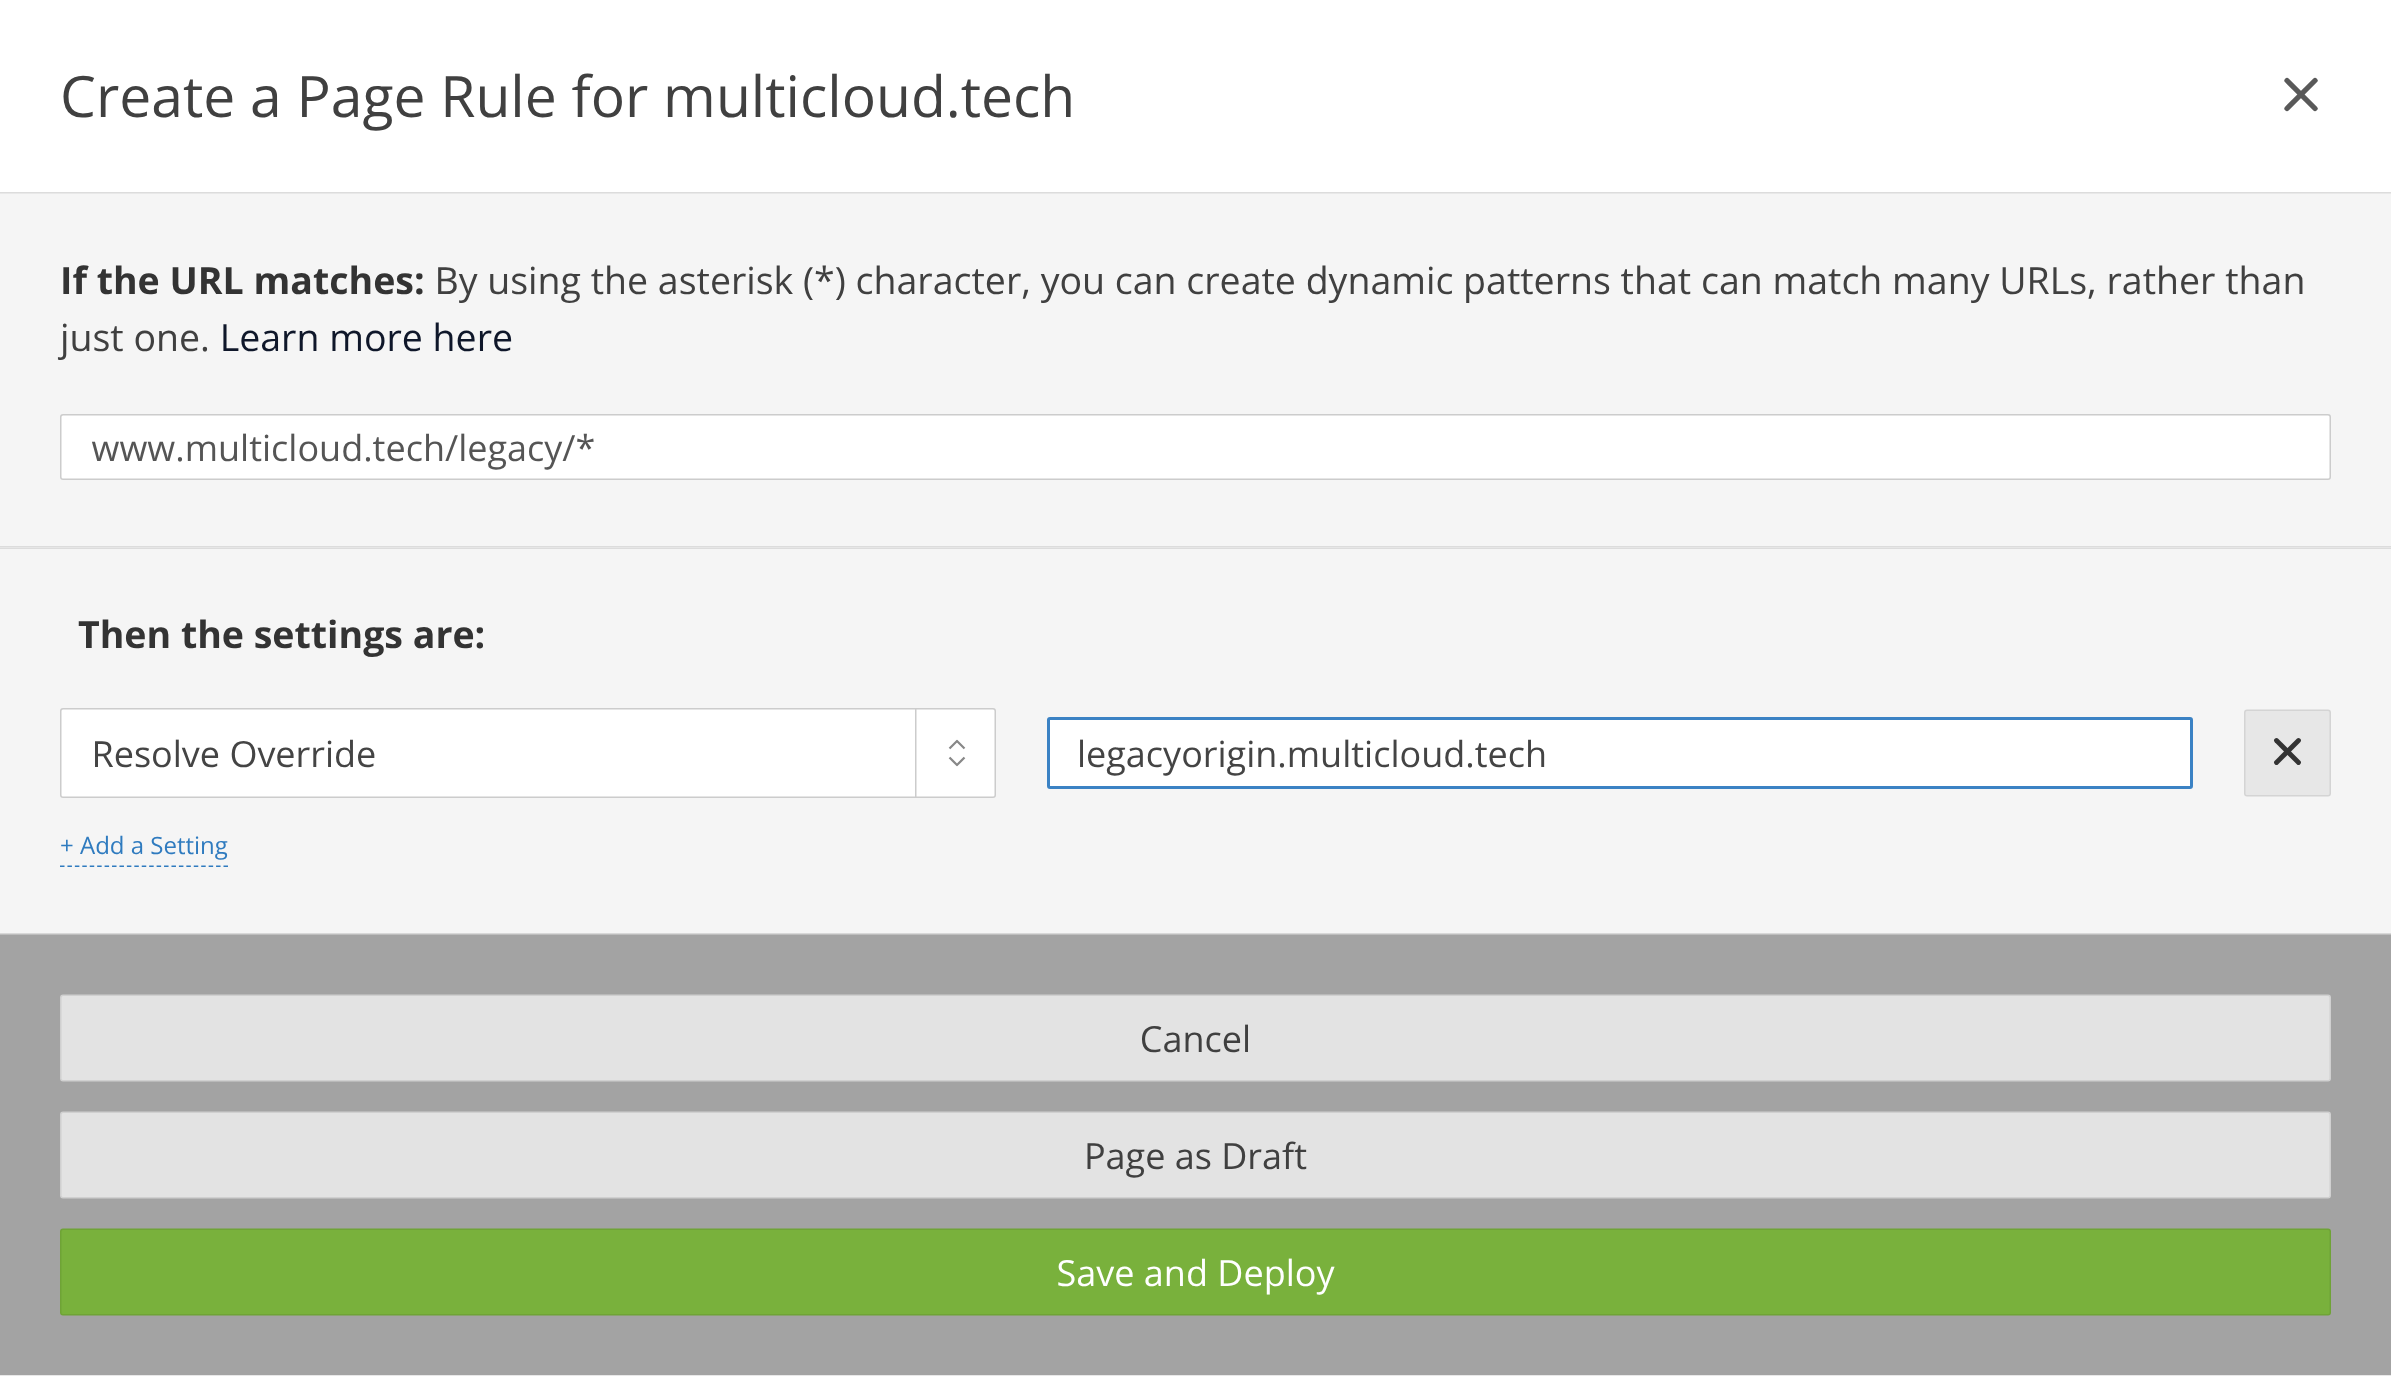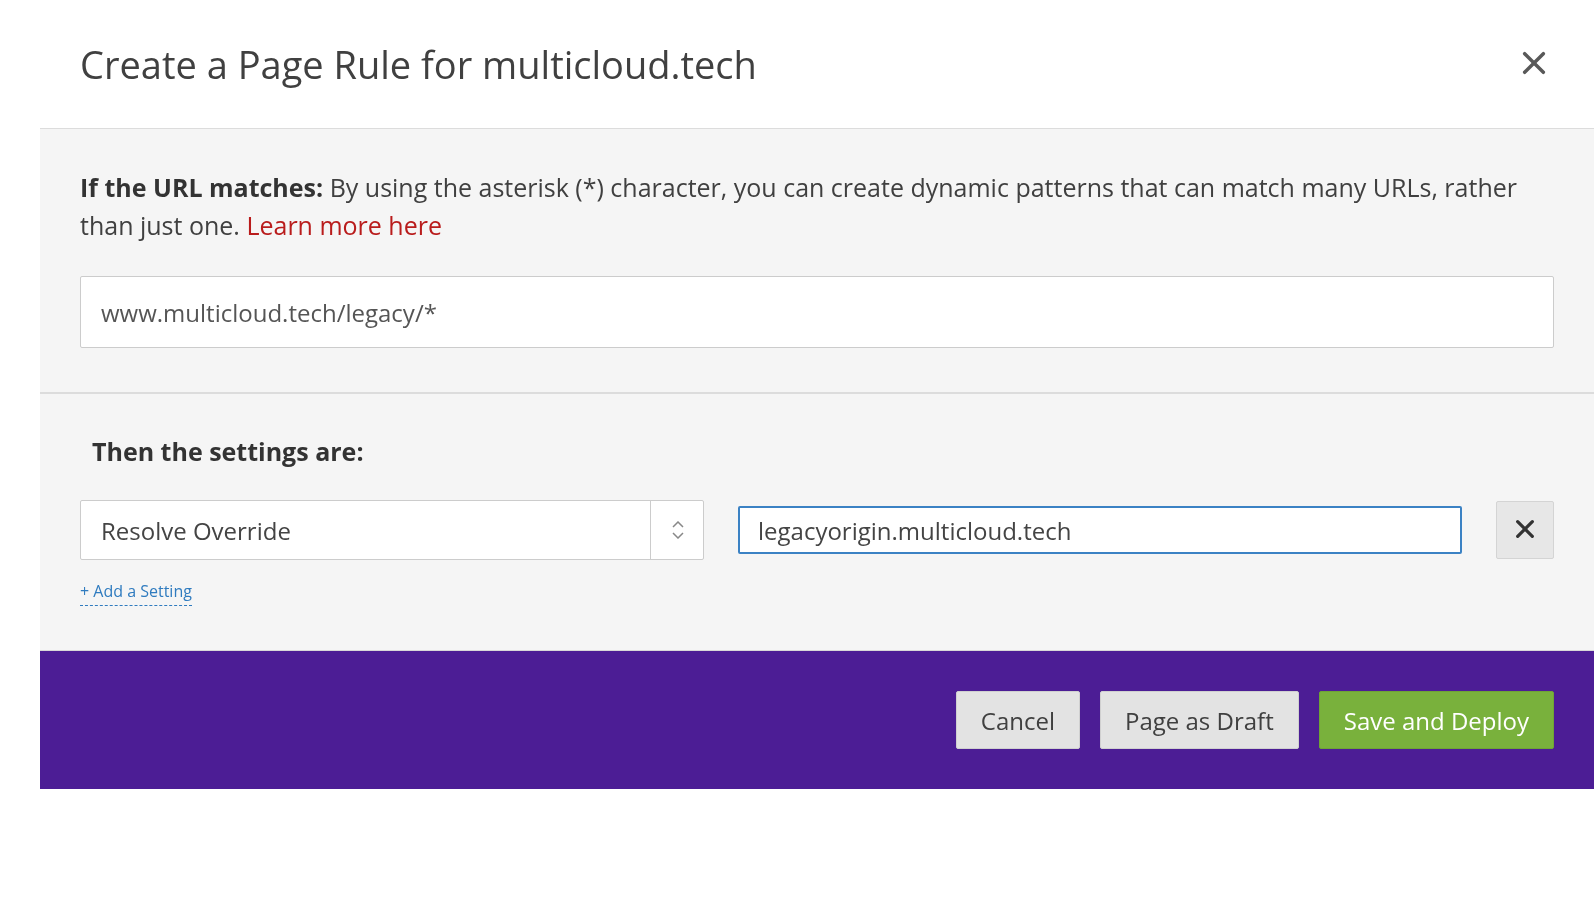--- a/index.html
+++ b/index.html
@@ -8,21 +8,20 @@
       padding: 0;
     }
     body {
       font-family: -apple-system, BlinkMacSystemFont, "Segoe UI", "Open Sans", Helvetica, Arial, sans-serif;
       background: #ffffff;
       color: #333333;
     }
     .modal {
       width: 100%;
       background: #ffffff;
-      padding-left: 40px;
     }
     .modal-header {
       display: flex;
       justify-content: space-between;
       align-items: center;
       padding: 38px 40px 38px 40px;
       background: #ffffff;
     }
     .modal-title {
       font-size: 38px;
@@ -55,27 +54,27 @@
       font-size: 25px;
       line-height: 1.5;
       color: #404040;
       margin-bottom: 32px;
     }
     .url-intro strong {
       font-weight: 700;
       color: #333333;
     }
     .url-link {
-      color: #b91c1c;
+      color: #0f172a;
       text-decoration: none;
       cursor: pointer;
     }
     .text-input {
       width: 100%;
-      height: 72px;
+      height: 44px;
       padding: 0 20px;
       font-size: 24px;
       color: #555555;
       background: #ffffff;
       border: 1px solid #cccccc;
       border-radius: 2px;
       outline: none;
       font-family: inherit;
     }
     .settings-heading {
@@ -165,26 +164,27 @@
     .add-setting {
       font-size: 16px;
       color: #2f7bbf;
       text-decoration: none;
       border-bottom: 1px dashed #2f7bbf;
       padding-bottom: 3px;
       cursor: pointer;
       display: inline-block;
     }
     .modal-footer {
-      background: #4c1d95;
+      background: #a3a3a3;
       border-top: 1px solid #d8d8d8;
       padding: 40px;
       display: flex;
       justify-content: flex-end;
       gap: 20px;
+      flex-direction: column;
     }
     .btn {
       height: 58px;
       padding: 0 24px;
       font-size: 24px;
       border-radius: 2px;
       cursor: pointer;
       font-family: inherit;
       display: flex;
       align-items: center;

